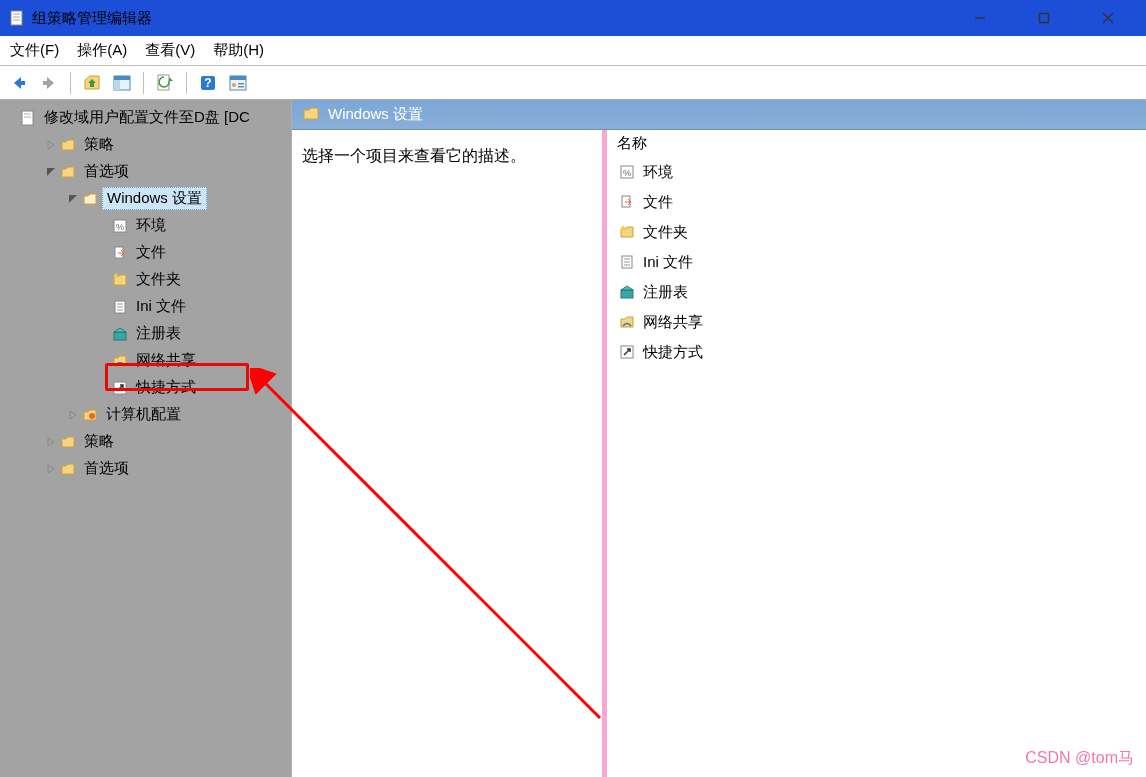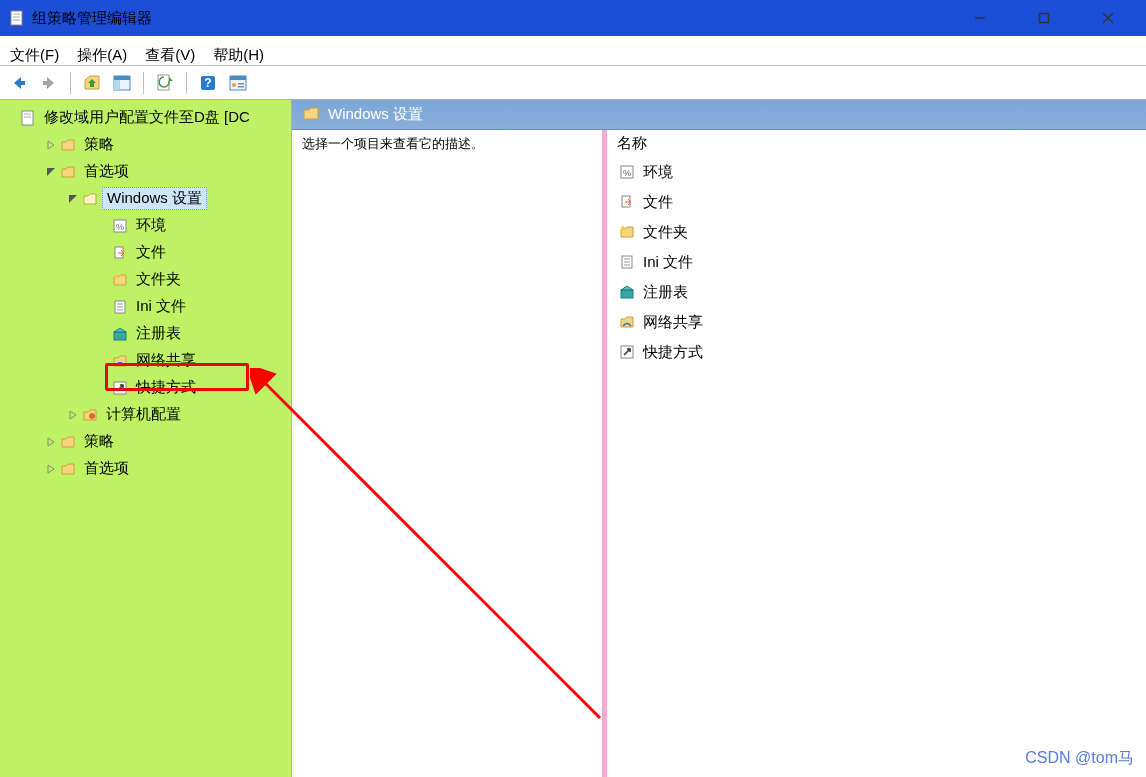--- a/index.html
+++ b/index.html
@@ -26,21 +26,21 @@
     margin-right: 6px;
   }
   .titlebar .title { flex: 0 0 auto; color: #000; font-size: 15px; }
   .titlebar .spacer { flex: 1; }
   .win-controls { display: flex; gap: 24px; padding-right: 10px; }
   .win-btn { width: 40px; height: 28px; display: flex; align-items: center; justify-content: center; }
   .win-btn svg { pointer-events: none; }
   .menubar {
     height: 30px;
     display: flex;
-    align-items: flex-end;
+    align-items: center;
     padding: 0 10px;
     border-bottom: 1px solid #c0c0c0;
     gap: 18px;
     font-size: 15px;
   }
   .menubar .menu-item { }
   .toolbar {
     height: 34px;
     display: flex;
     align-items: center;
@@ -57,21 +57,21 @@
   }
   .content {
     display: flex;
     height: calc(100% - 100px);
   }
   .tree-panel {
     width: 292px;
     border-right: 1px solid #b0b0b0;
     padding: 4px 0;
     overflow: hidden;
-    background: #bef264;
+    background: #a3a3a3;
   }
   .tree { font-size: 15px; }
   .tree-row {
     display: flex;
     align-items: center;
     height: 27px;
     padding-left: 4px;
     white-space: nowrap;
   }
   .tree-row .twisty {
@@ -110,22 +110,22 @@
     gap: 8px;
     font-size: 15px;
     border-bottom: 1px solid #6a90b8;
   }
   .right-body {
     display: flex;
     flex: 1;
   }
   .desc-col {
     width: 310px;
-    padding: 5px 10px;
-    font-size: 13px;
+    padding: 16px 10px;
+    font-size: 16px;
   }
   .list-col {
     flex: 1;
     padding: 0 0 0 0;
     border-left: 5px solid #f9a8d4;
   }
   .list-header {
     font-size: 15px;
     padding: 4px 10px;
     border-bottom: 0px;
@@ -140,21 +140,21 @@
   }
   .list-item .icon-slot { width: 20px; display: inline-flex; justify-content: center; }
   .arrow-annot {
     position: absolute;
     pointer-events: none;
   }
   .watermark {
     position: absolute;
     right: 12px;
     bottom: 8px;
-    color: #1d4ed8;
+    color: #ec4899;
     font-size: 16px;
     opacity: 0.75;
   }
 </style>
 </head>
 <body>
 
 <div class="titlebar">
   <span class="app-icon">
     <svg width="16" height="16" viewBox="0 0 16 16">

